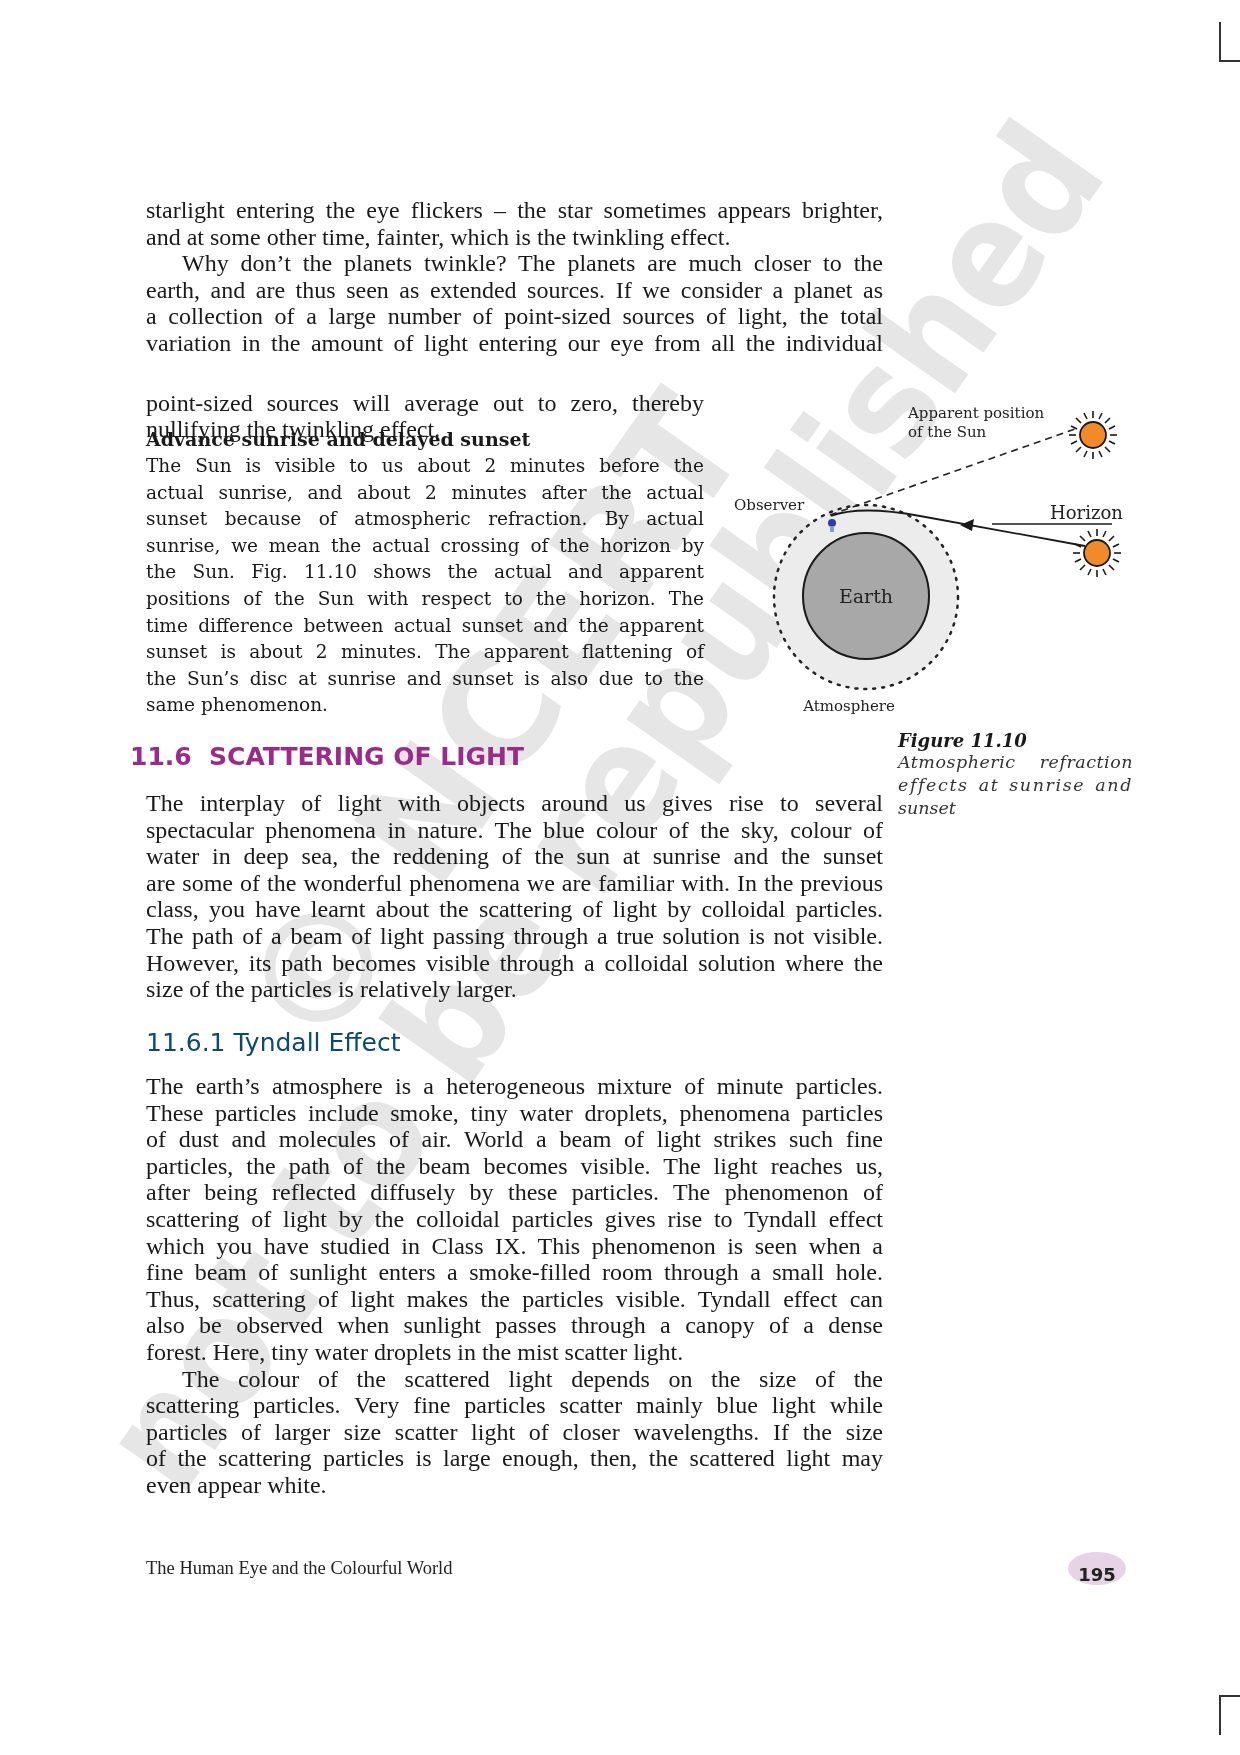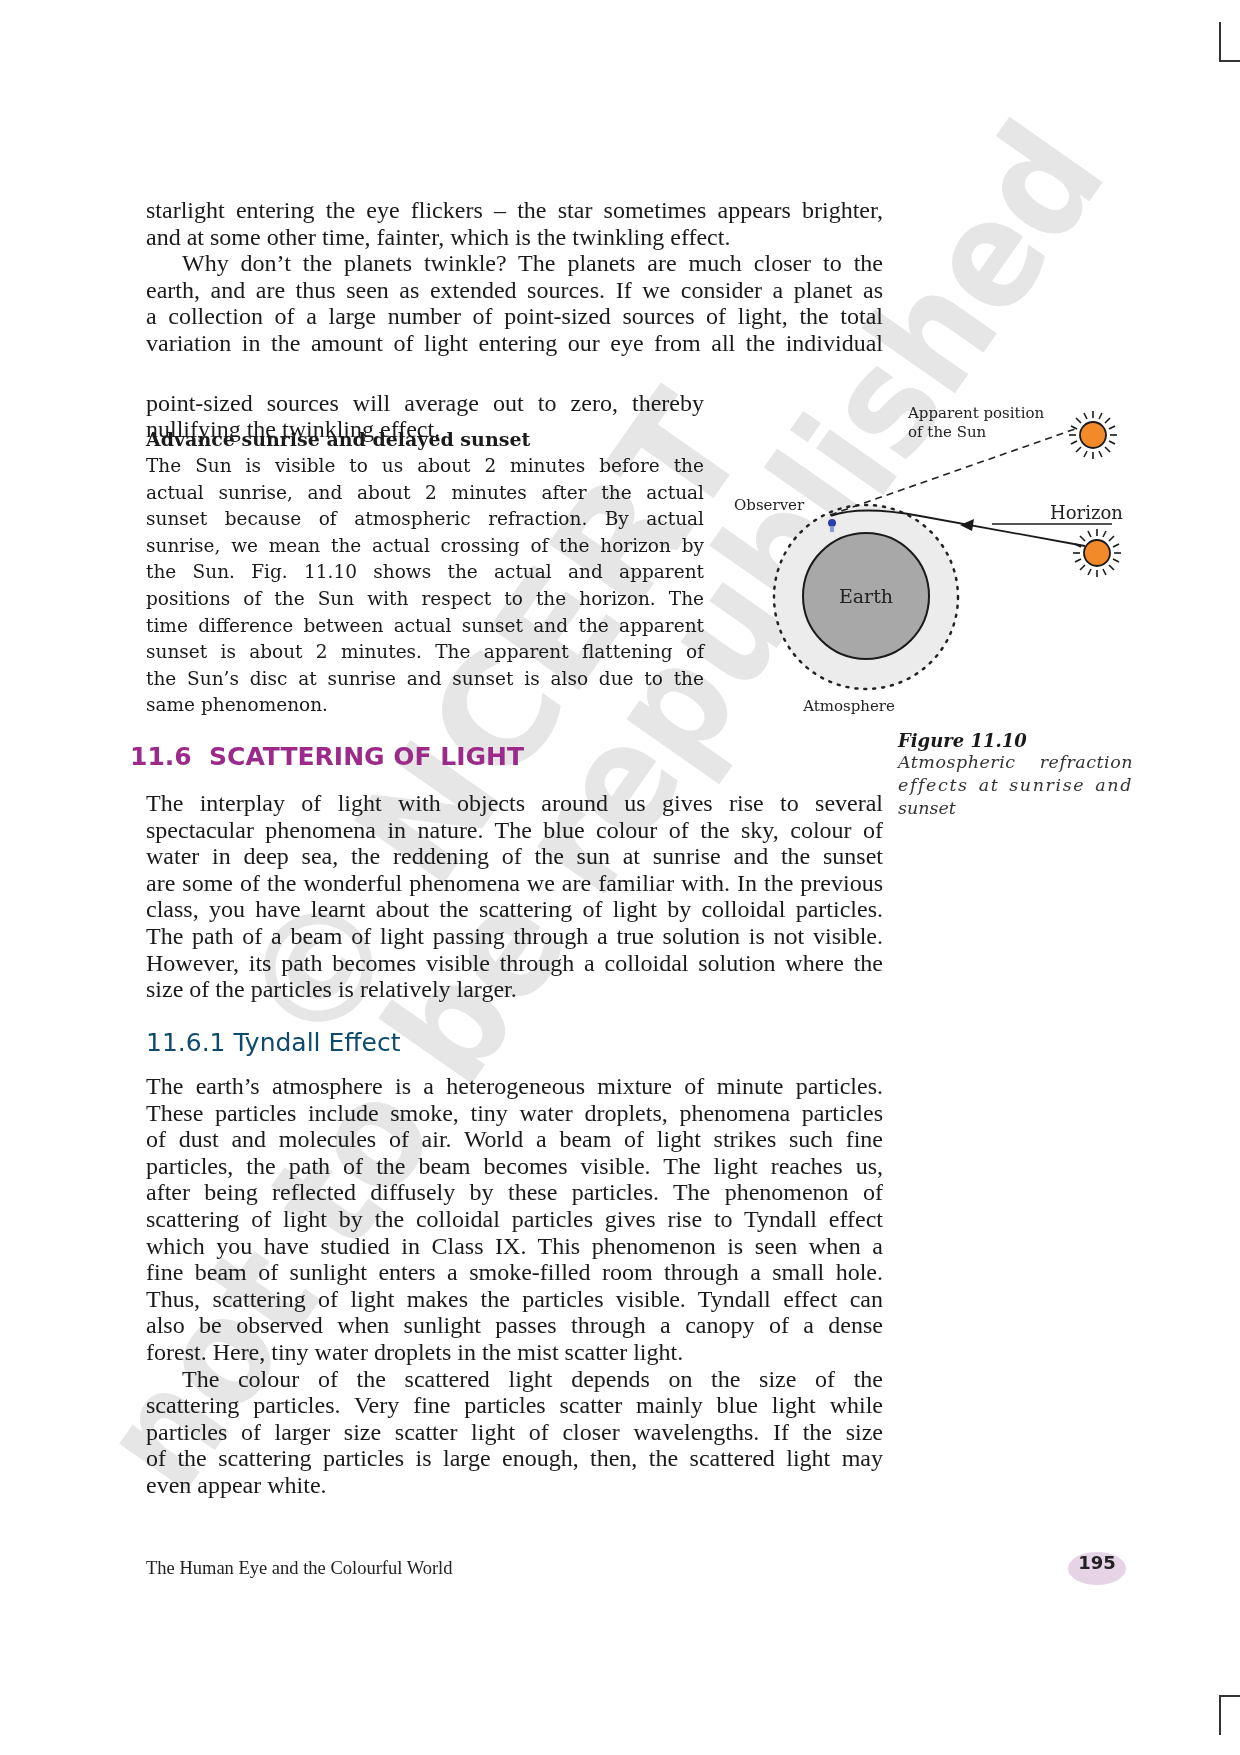--- a/index.html
+++ b/index.html
@@ -13,21 +13,21 @@
   .line.last { text-align-last: left; }
   .indent { padding-left: 36px; }
   .sub-heading { font-family: "DejaVu Serif", serif; font-weight: bold; font-size: 19px; color: #1a1a1a; }
   .section-heading { font-family: "DejaVu Sans", sans-serif; font-weight: bold; font-size: 25px; color: #9b2a8a; letter-spacing: 0px; }
   .subsection-heading { font-family: "DejaVu Sans", sans-serif; font-size: 25px; color: #0c4a6e; font-weight: normal; }
   .fig-label { font-family: "DejaVu Serif", serif; font-size: 15px; fill: #222; }
   .caption-title { font-family: "DejaVu Serif", serif; font-style: italic; font-weight: bold; font-size: 18px; color: #1a1a1a; }
   .caption-text { font-family: "DejaVu Serif", serif; font-style: italic; font-size: 17.5px; line-height: 23px; color: #333; }
   .footer-text { font-family: "Liberation Serif", serif; font-size: 18.5px; color: #222; }
   .page-badge { position: absolute; left: 1068px; top: 1552px; width: 58px; height: 33px; border-radius: 50%;
-                background: #e6d3e6; display: flex; align-items: flex-start; justify-content: center;
+                background: #e6d3e6; display: flex; align-items: flex-end; justify-content: center;
                 font-family: "DejaVu Sans", sans-serif; font-weight: bold; font-size: 18px; color: #222; }
   .crop-mark { position: absolute; border-color: #333; border-style: solid; }
 </style>
 </head>
 <body>
 
 <svg class="watermark" viewBox="0 0 1240 1755" width="1240" height="1755">
   <text class="wm-text" x="320" y="1060" font-size="150" transform="rotate(-55 320 1060)">© NCERT</text>
   <text class="wm-text" x="180" y="1500" font-size="150" transform="rotate(-55 180 1500)" textLength="1620" lengthAdjust="spacingAndGlyphs">not to be republished</text>
 </svg>

